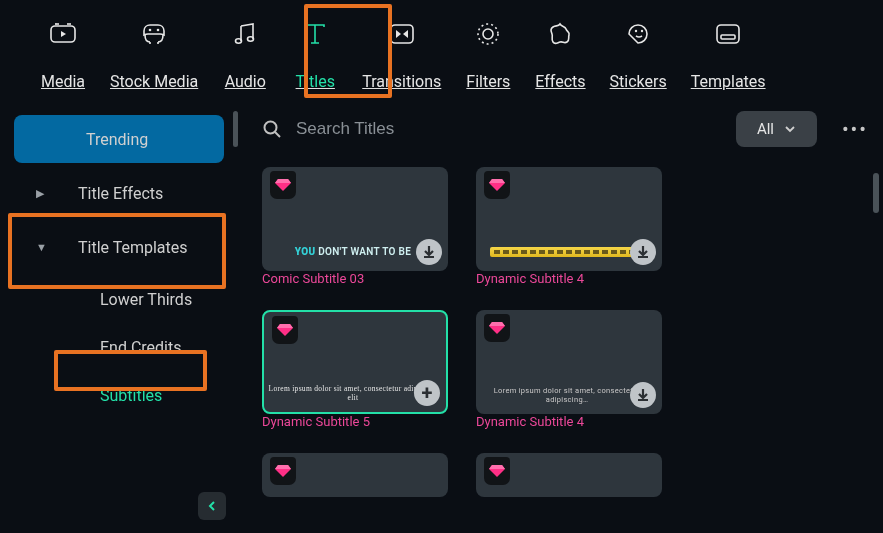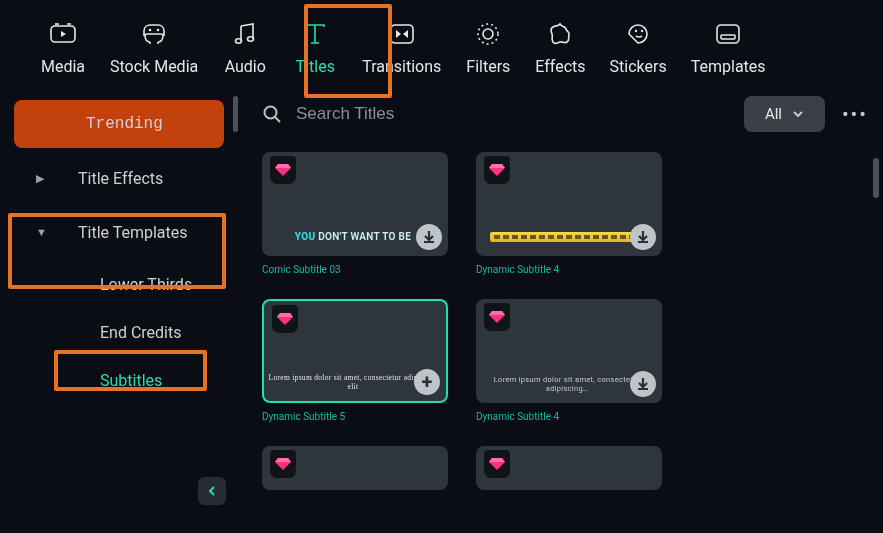--- a/index.html
+++ b/index.html
@@ -13,24 +13,25 @@
   }
   .topbar {
     display: flex;
     padding: 16px 28px 8px 28px;
     gap: 0;
   }
   .topbar-item {
     display: flex;
     flex-direction: column;
     align-items: center;
-    gap: 9px;
+    gap: 24px;
     cursor: pointer;
     padding: 4px 12px;
     min-width: 78px;
+    text-decoration: underline;
   }
   .topbar-item.narrow { min-width: 70px; }
   .topbar-item .icon-slot {
     width: 28px;
     height: 28px;
     display: flex;
     align-items: center;
     justify-content: center;
   }
   .topbar-item .label {
@@ -74,21 +75,21 @@
     display: flex;
     align-items: center;
     height: 48px;
     padding-left: 30px;
     font-size: 16px;
     color: #d0d0d0;
     cursor: pointer;
     margin: 6px 14px;
     border-radius: 8px;
   }
-  .sb-item.top { background: #c2410c; font-family: Liberation Mono, monospace; }
+  .sb-item.top { background: #0369a1; }
   .sb-item.expandable { padding-left: 22px; }
   .sb-item .chev {
     width: 14px;
     display: inline-flex;
     margin-right: 28px;
     color: #9aa0a6;
     font-size: 11px;
   }
   .sb-item.sub {
     padding-left: 86px;
@@ -113,21 +114,21 @@
 
   .content {
     flex: 1;
     position: relative;
     padding: 0 10px 0 24px;
   }
   .content-head {
     display: flex;
     align-items: center;
     height: 52px;
-    gap: 12px;
+    gap: 20px;
   }
   .search-wrap {
     display: flex;
     align-items: center;
     gap: 14px;
     flex: 1;
   }
   .search-wrap svg { stroke: #c0c0c0; fill: none; stroke-width: 2; }
   .search-input {
     background: transparent;
@@ -226,23 +227,23 @@
     background: #bfc4c8;
     border-radius: 50%;
     color: #2b2f33;
     display: flex;
     align-items: center;
     justify-content: center;
     font-size: 20px;
     font-weight: bold;
   }
   .card-label {
-    font-size: 10px;
-    color: #14b8a6;
-    margin-top: 8px;
+    font-size: 13px;
+    color: #ec4899;
+    margin-top: 0;
   }
   .preview-txt {
     position: absolute;
     left: 0; right: 4px;
     text-align: center;
     font-size: 9px;
     color: #dcdcdc;
     letter-spacing: 0.3px;
   }
   .preview-txt.comic {

